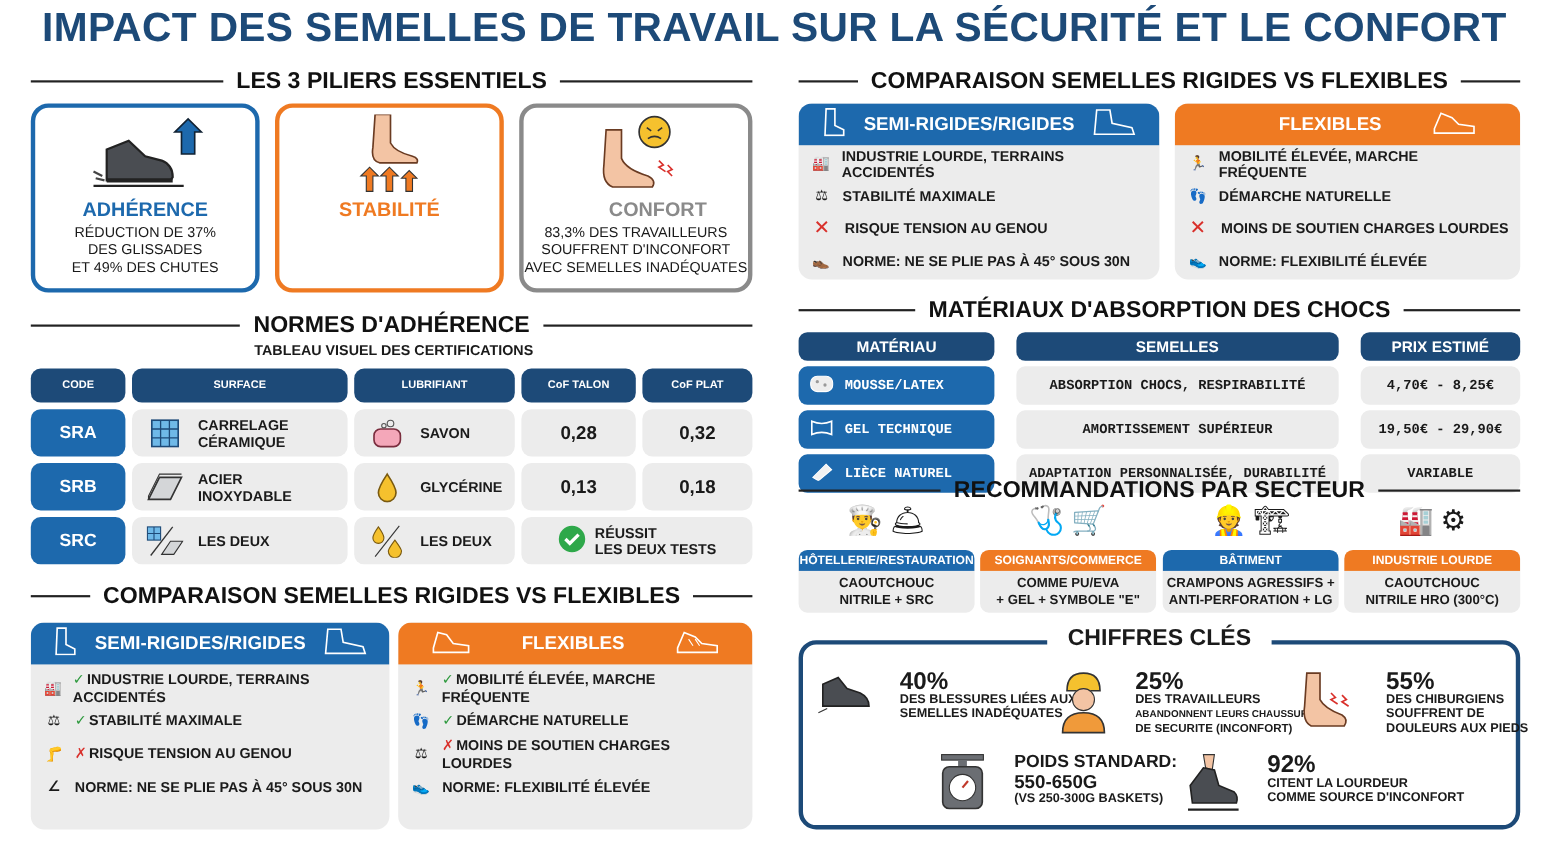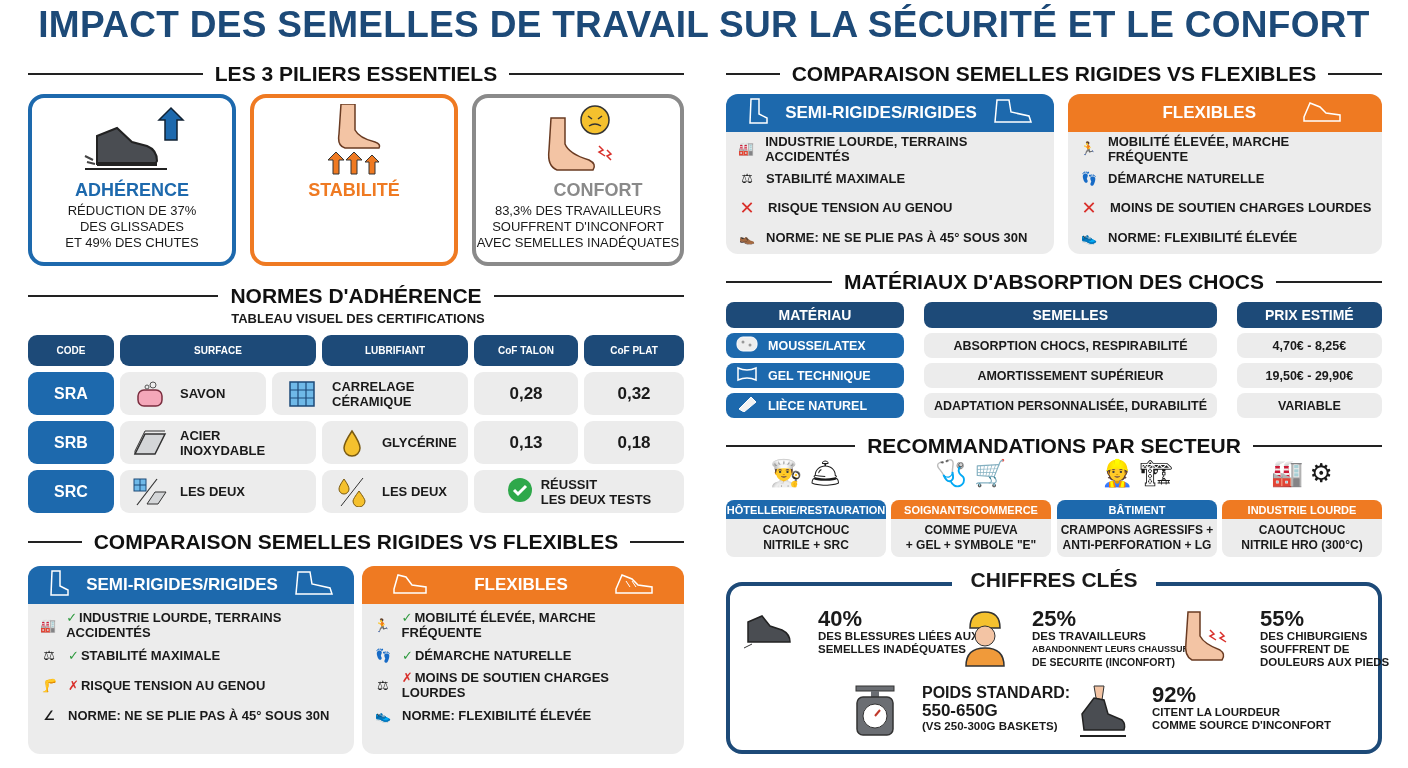--- a/index.html
+++ b/index.html
@@ -46,21 +46,21 @@
   .cmp .items { padding: 6px 10px; }
   .cmp .item { display: flex; align-items: center; gap: 8px; font-size: 13px; font-weight: 700; height: 30px; }
   .cmp .item .ic { width: 22px; display: flex; justify-content: center; }
   .chk { color: #2e9a3e; margin-right: 2px; }
   .crs { color: #d9302b; margin-right: 2px; }
 
   
   .t2 { position: absolute; left: 726px; top: 302px; width: 656px; }
   .t2row { display: flex; gap: 20px; margin-bottom: 5px; }
   .t2 .hc { background: #1d4a78; color: #fff; font-weight: 700; font-size: 14px; height: 26px; border-radius: 8px; display: flex; align-items: center; justify-content: center; }
-  .t2 .cc { background: #ececec; font-weight: 700; font-size: 12.5px; height: 25px; border-radius: 8px; display: flex; align-items: center; justify-content: center; }
+  .t2 .cc { background: #ececec; font-weight: 700; font-size: 12.5px; height: 35px; border-radius: 8px; display: flex; align-items: center; justify-content: center; font-family: Liberation Mono, monospace; }
   .t2 .mat { background: #1d69ad; color: #fff; justify-content: flex-start; padding-left: 10px; gap: 10px; }
   .w-mat { width: 186px; } .w-av { width: 306px; } .w-px { width: 152px; }
 
   
   .sector { position: absolute; top: 500px; width: 160px; height: 57px; border-radius: 8px; background: #ececec; overflow: hidden; text-align: center; }
   .sector .sh { height: 19px; color: #fff; font-weight: 700; font-size: 11px; display: flex; align-items: center; justify-content: center; white-space: nowrap; }
   .sector .sb { font-weight: 700; font-size: 12px; line-height: 15px; padding-top: 4px; }
   .sicon { position: absolute; top: 458px; width: 160px; display: flex; justify-content: center; gap: 6px; }
 
   
@@ -140,41 +140,41 @@
   <div class="t1row">
     <div class="hc w-code">CODE</div>
     <div class="hc w-surf">SURFACE</div>
     <div class="hc w-lub">LUBRIFIANT</div>
     <div class="hc w-cof">CoF TALON</div>
     <div class="hc w-cof2">CoF PLAT</div>
   </div>
 
   <div class="t1row">
     <div class="cc code w-code">SRA</div>
+    <div class="cc w-surf">
+      <span class="ic">
+        <svg width="26" height="26" viewBox="0 0 26 26">
+            <rect x="1" y="1" width="24" height="24" fill="#6fb9e8" stroke="#1d4a78" stroke-width="1.5"></rect>
+            <path d="M9 1 V25 M17 1 V25 M1 9 H25 M1 17 H25" stroke="#1d4a78" stroke-width="1.2"></path>
+          </svg>
+      </span>
+      <div class="lines">
+          <div>CARRELAGE</div>
+          <div>CÉRAMIQUE</div>
+        </div>
+    </div>
     <div class="cc w-lub">
       <span class="ic">
         <svg width="30" height="28" viewBox="0 0 30 28">
             <rect x="3" y="10" width="24" height="16" rx="6" fill="#f4a7b9" stroke="#7a2d3e" stroke-width="1.5"></rect>
             <circle cx="18" cy="5" r="3" fill="none" stroke="#555" stroke-width="1"></circle>
             <circle cx="12" cy="7" r="2" fill="none" stroke="#555" stroke-width="1"></circle>
           </svg>
       </span>
       <span>SAVON</span>
-    </div>
-    <div class="cc w-surf">
-      <span class="ic">
-        <svg width="26" height="26" viewBox="0 0 26 26">
-            <rect x="1" y="1" width="24" height="24" fill="#6fb9e8" stroke="#1d4a78" stroke-width="1.5"></rect>
-            <path d="M9 1 V25 M17 1 V25 M1 9 H25 M1 17 H25" stroke="#1d4a78" stroke-width="1.2"></path>
-          </svg>
-      </span>
-      <div class="lines">
-          <div>CARRELAGE</div>
-          <div>CÉRAMIQUE</div>
-        </div>
     </div>
     <div class="cc num w-cof">0,28</div>
     <div class="cc num w-cof2">0,32</div>
   </div>
 
   <div class="t1row">
     <div class="cc code w-code">SRB</div>
     <div class="cc w-surf">
       <span class="ic">
         <svg width="34" height="26" viewBox="0 0 34 26">

